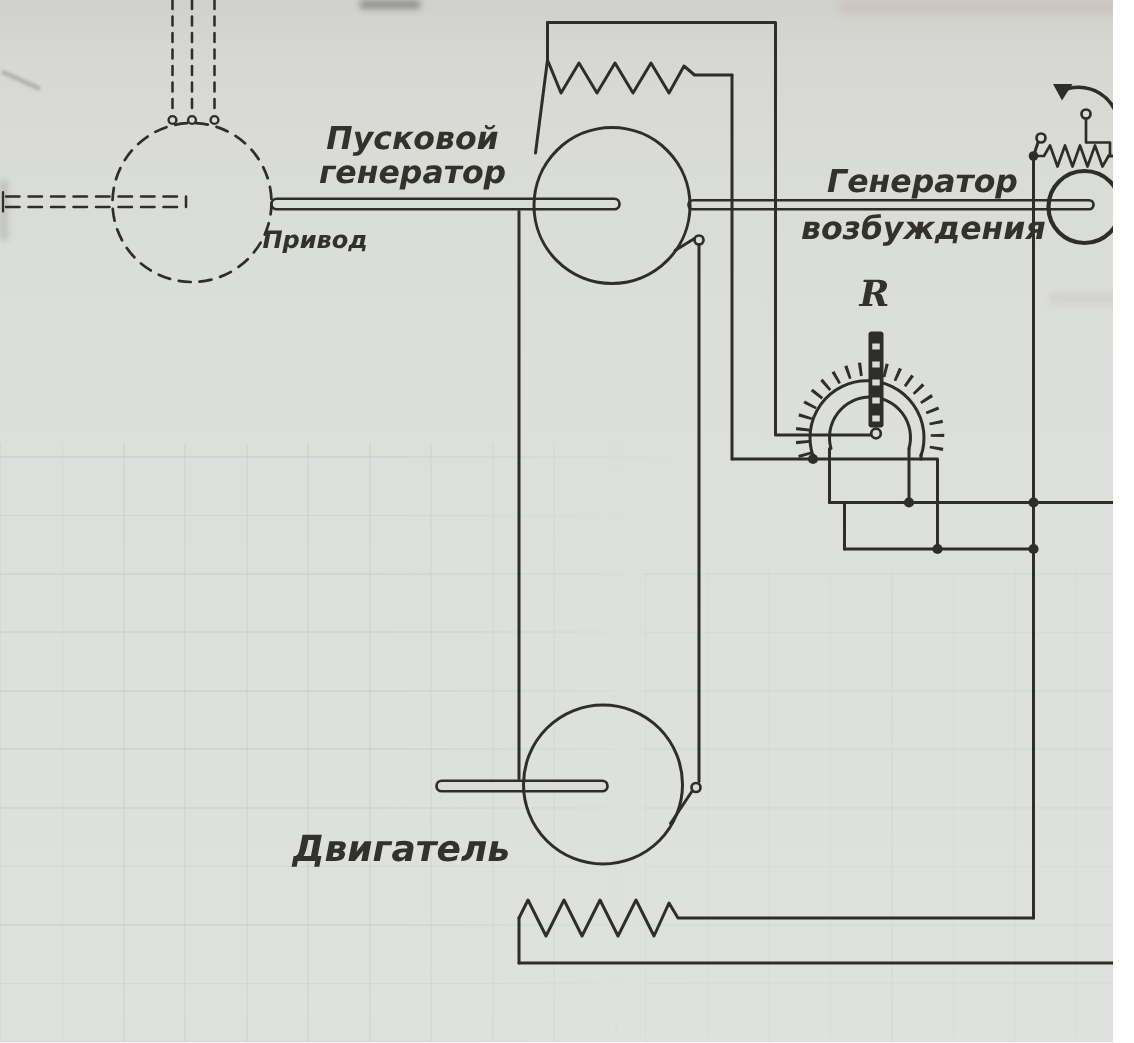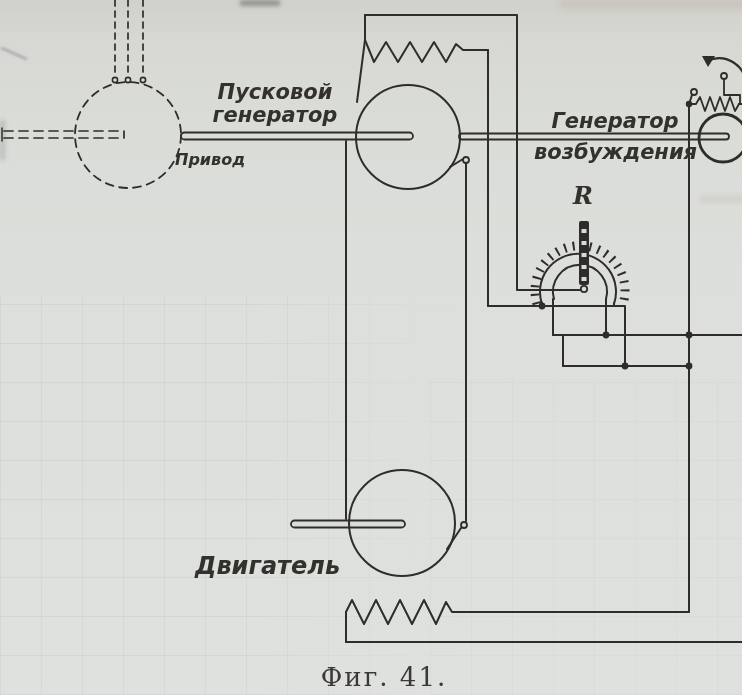--- a/index.html
+++ b/index.html
@@ -168,15 +168,14 @@
   </svg>
 
   <div class="label lab-sg">Пусковой
 генератор</div>
   <div class="label lab-drive">Привод</div>
   <div class="label lab-exc">Генератор
 возбуждения</div>
   <div class="label lab-motor">Двигатель</div>
   <div class="label lab-r">R</div>
 
-  <div class="caption">Фиг. 41.</div>
 
 </div>
 
 </body></html>

